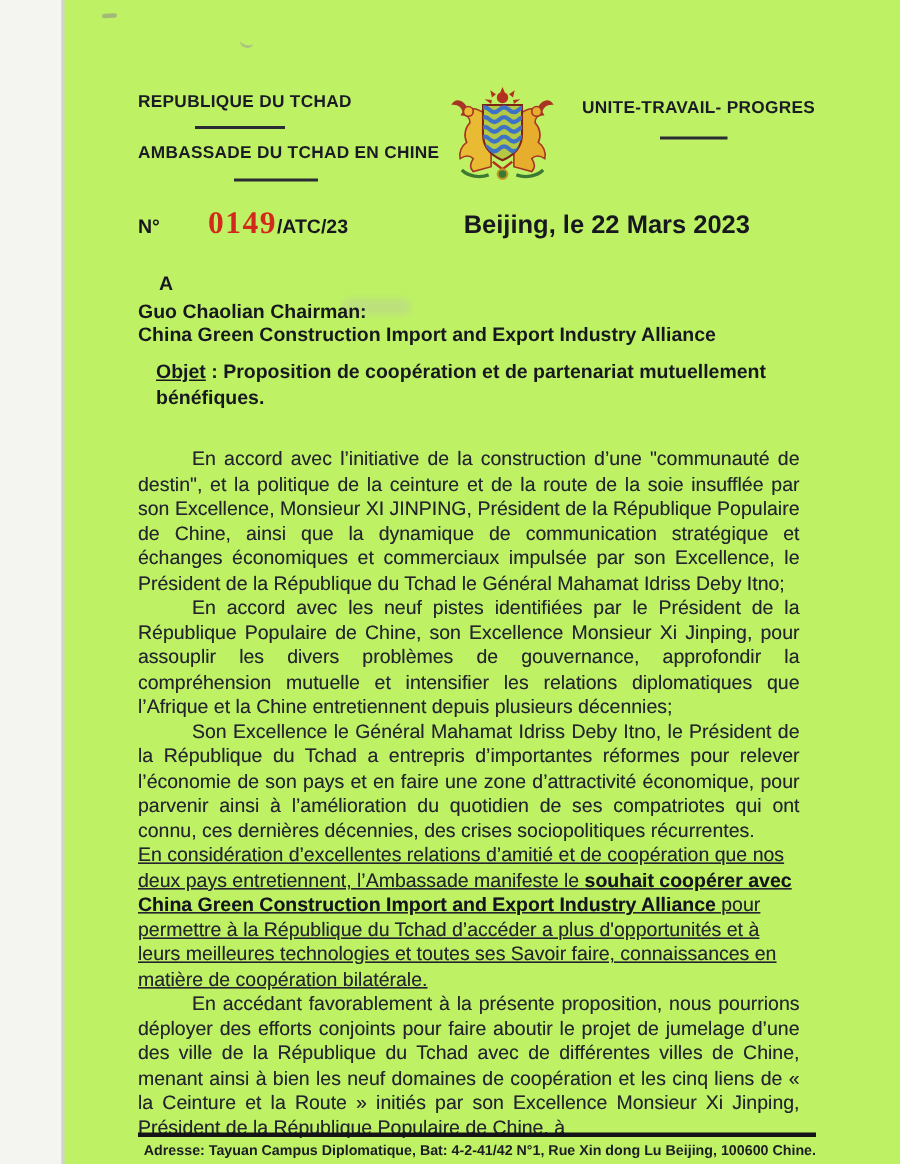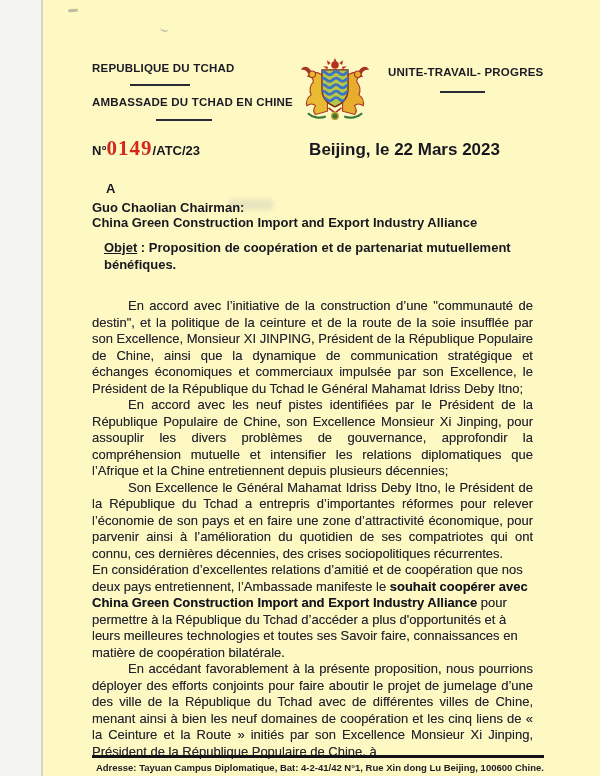--- a/index.html
+++ b/index.html
@@ -1,20 +1,20 @@
 <!DOCTYPE html>
 <html><head>
 <meta charset="utf-8">
 <style>
   html, body { margin: 0; padding: 0; }
   .page {
     position: relative;
     width: 600px;
     height: 776px;
-    background: #fef9c3;
+    background: #bef264;
     font-family: "Liberation Sans", sans-serif;
     color: #23232f;
     overflow: hidden;
   }
   
   .scan-margin {
     position: absolute; left: 0; top: 0; width: 41px; height: 776px;
     background: #f4f4f0;
   }
   .scan-edge-line {
@@ -52,21 +52,21 @@
   .emblem-wrap { width: 76px; margin-top: -4px; }
 
   
   .ref-row {
     position: absolute; left: 92px; top: 136px; width: 446px;
     display: flex; justify-content: space-between; align-items: baseline;
   }
   .ref { font-weight: bold; font-size: 13px; color: #17171f; }
   .ref-number {
     font-family: "Liberation Serif", serif;
-    font-size: 21px; font-weight: bold; color: #d3291c; letter-spacing: 1px;
+    font-size: 21px; font-weight: bold; color: #d3291c; letter-spacing: 1px; margin-left: 32px;
   }
   .dateline { font-weight: bold; font-size: 17px; color: #17171f; padding-right: 38px; white-space: nowrap; }
 
   
   .salutation { position: absolute; left: 106px; top: 181px; font-weight: bold; font-size: 13px; color: #17171f; }
   .recipient {
     position: absolute; left: 92px; top: 201px; width: 446px;
     font-weight: bold; font-size: 13px; line-height: 14.5px; color: #17171f;
   }
 
@@ -82,21 +82,21 @@
     position: absolute; left: 92px; top: 298px; width: 441px;
     font-size: 13px; line-height: 16.5px; color: #24242f;
     text-shadow: 0 0 .3px rgba(30,30,50,.45);
   }
   .letter-body p { margin: 0; }
   .p-just { text-align: justify; }
   .p-indent { text-indent: 36px; }
   .p1 { margin-bottom: 16px; }
   .p2 { margin-bottom: 8px; }
   .p3 { margin-bottom: 6px; }
-  .p4 { margin-bottom: 3px; text-align: left; }
+  .p4 { margin-bottom: 3px; text-align: left; text-decoration: underline; }
   .p4 b { color: #15151e; }
 
   
   .footer-bar {
     position: absolute; left: 92px; top: 755px; width: 452px; height: 3px;
     background: #131318;
   }
   .footer-address {
     position: absolute; left: 92px; top: 762px; width: 452px;
     text-align: right; font-weight: bold; font-size: 9.5px; color: #1c1c24;

